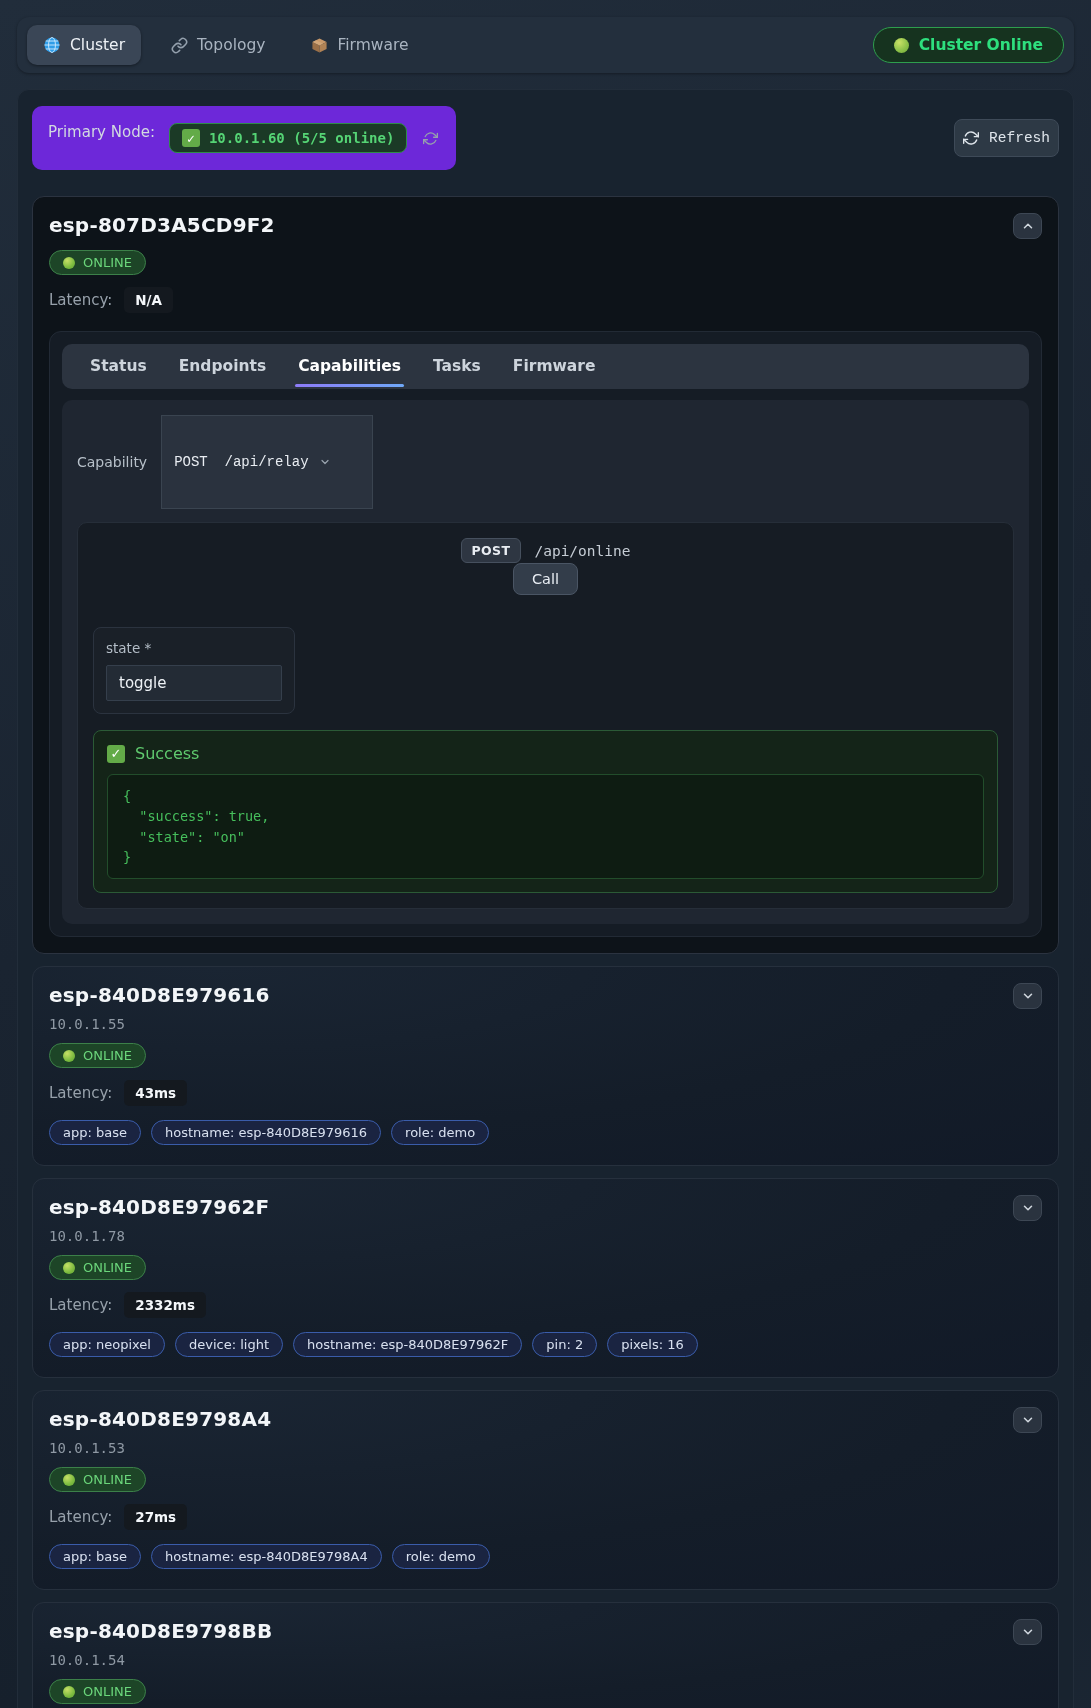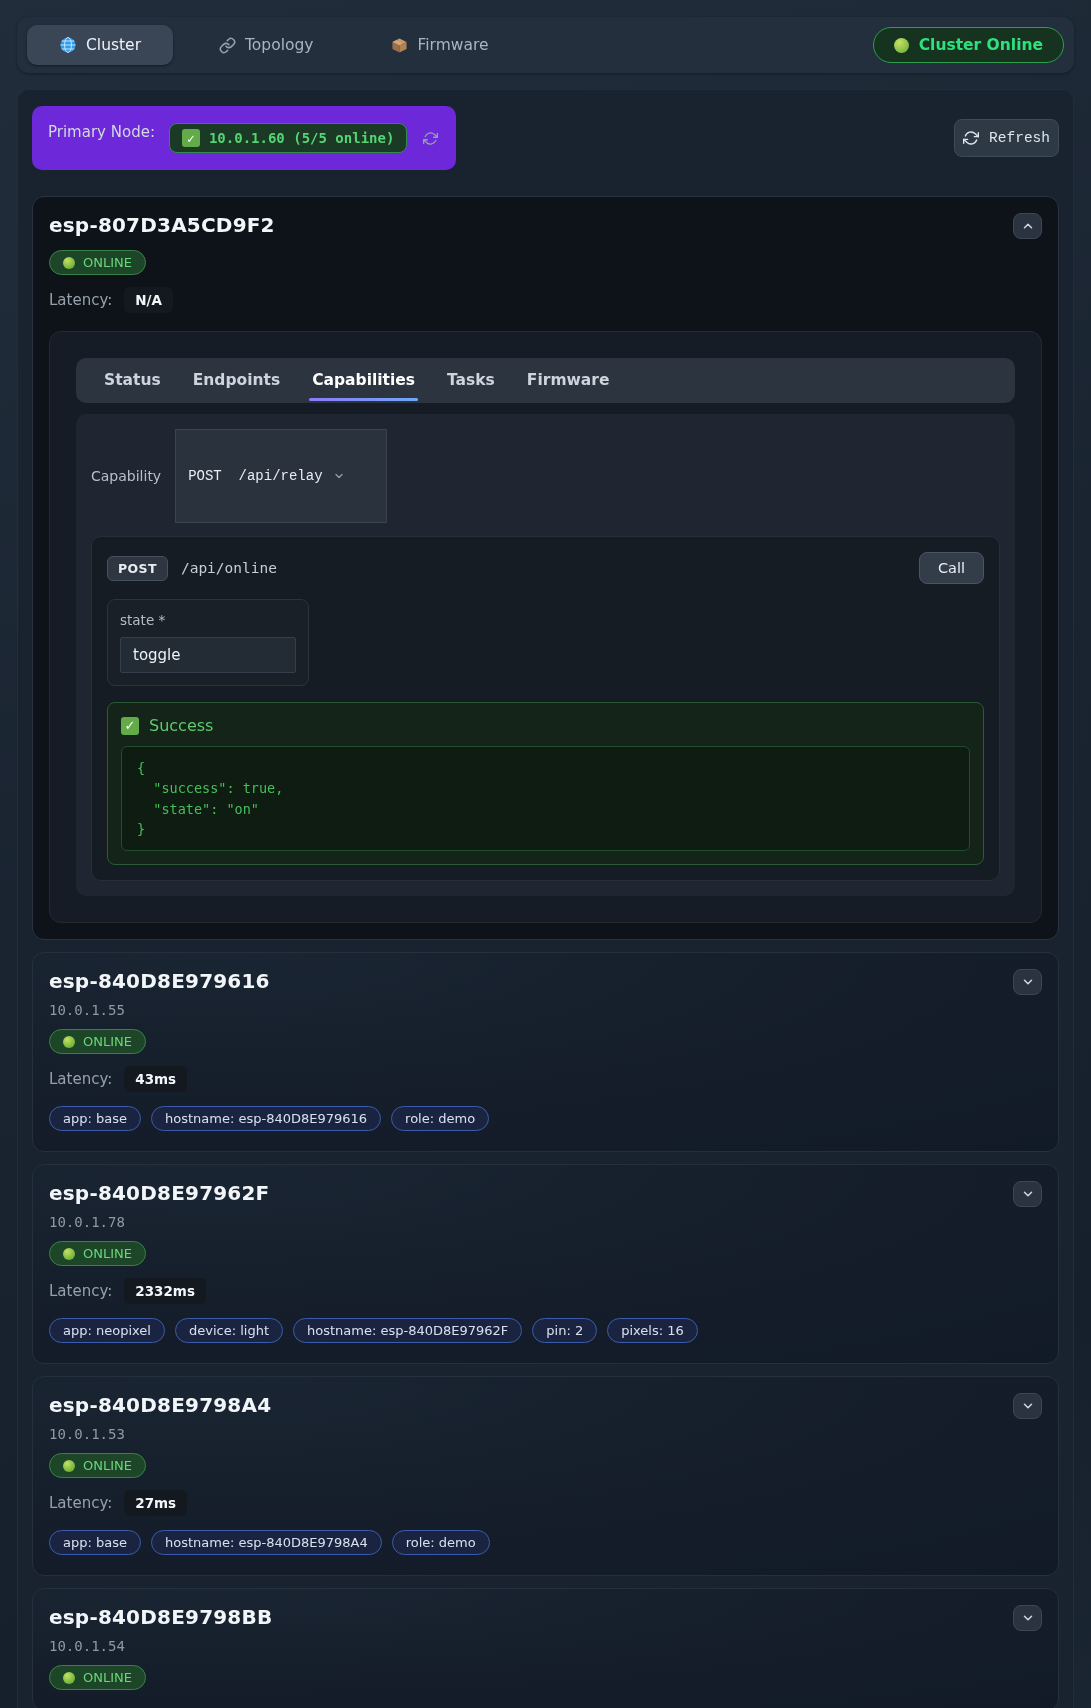--- a/index.html
+++ b/index.html
@@ -15,21 +15,21 @@
   
   .nav {
     margin:17px 17px 0; height:56px;
     background:#232f3d; border-radius:12px;
     display:flex; align-items:center; justify-content:space-between;
     padding:0 10px; box-shadow:0 1px 3px rgba(0,0,0,.35);
   }
   .nav-left { display:flex; align-items:center; gap:14px; }
   .nav-tab {
     display:flex; align-items:center; gap:9px;
-    padding:11px 32px; border:none; border-radius:10px;
+    padding:11px 16px; border:none; border-radius:10px;
     background:transparent; color:#a9b4c0; font-size:15.5px; cursor:pointer;
     font-family:inherit;
   }
   .nav-tab.active { background:#3a4656; color:#eef2f6; box-shadow:0 1px 3px rgba(0,0,0,.4); }
   .status-pill {
     display:flex; align-items:center; gap:10px;
     background:#16331f; border:1.5px solid #2e9e4d; border-radius:22px;
     padding:8px 20px; color:#2ee07e; font-weight:bold; font-size:15.5px;
   }
   .green-dot {
@@ -97,21 +97,21 @@
     background:#14191f; border-radius:5px; padding:5px 11px;
     color:#f4f7fa; font-weight:bold; font-size:13.5px;
   }
   .tags { display:flex; gap:10px; margin-top:14px; flex-wrap:wrap; }
   .tag {
     background:#1a2441; border:1.5px solid #3a5caa; border-radius:20px;
     padding:4px 13px; color:#d8e0ef; font-size:13px;
   }
 
   
-  .panel-wrap { margin-top:18px; background:#151c25; border:1px solid #222a35; border-radius:12px; padding:26px; }
+  .panel-wrap { margin-top:18px; background:#151c25; border:1px solid #222a35; border-radius:12px; padding:12px; }
   .tabs-bar { background:#2c3440; border-radius:10px; display:flex; padding:1px 12px; }
   .tab-item {
     padding:12px 16px 13px; color:#cdd4dc; font-weight:bold; font-size:15.5px;
     position:relative; cursor:pointer; background:none; border:none; font-family:inherit;
   }
   .tab-item.active { color:#ffffff; }
   .tab-item.active::after {
     content:""; position:absolute; left:13px; right:13px; bottom:1px; height:3.5px;
     border-radius:3px; background:linear-gradient(90deg,#8d7bf7,#6fa8f7);
   }
@@ -119,33 +119,33 @@
   .cap-row { display:flex; align-items:center; gap:14px; }
   .cap-label { color:#b7c0c9; font-size:14px; }
   .cap-select {
     display:flex; align-items:center; justify-content:space-between; gap:10px;
     width:212px; background:#2a323e; border:1px solid #3a4450; border-radius:0;
     padding:8px 12px; color:#e9edf2; cursor:pointer;
     font-family:Liberation Mono, monospace; font-size:14px; white-space:pre;
   }
   .cap-select .sel-chevron { color:#9aa4ae; }
   .endpoint { margin-top:13px; background:#161c24; border:1px solid #262e39; border-radius:10px; padding:15px; }
-  .ep-head { display:flex; justify-content:space-between; align-items:center; }
+  .ep-head { display:flex; justify-content:space-between; align-items:center;flex-direction:column; }
   .ep-left { display:flex; align-items:center; }
   .method {
     background:#2e3642; border:1px solid #46505e; border-radius:6px;
     padding:4px 10px; font-weight:bold; font-size:12.5px; color:#e9edf2; letter-spacing:.4px;
   }
   .path { font-family:"DejaVu Sans Mono",monospace; color:#c6cdd5; font-size:14.5px; margin-left:13px; }
   .call-btn {
     background:#333d4a; border:1px solid #4a5564; border-radius:8px;
     padding:7px 18px; color:#e9eef4; font-size:14.5px; cursor:pointer; font-family:inherit;
   }
   .param-box {
-    margin-top:15px; width:202px; border:1px solid #2b333f; background:#1a2028;
+    margin-top:32px; width:202px; border:1px solid #2b333f; background:#1a2028;
     border-radius:8px; padding:12px;
   }
   .param-label { color:#b4bdc7; font-size:13.5px; }
   .param-input {
     margin-top:9px; width:100%; background:#232b35; border:1px solid #353f4c;
     border-radius:2px; padding:8px 12px; color:#eff3f7; font-size:15px; font-family:inherit;
   }
   .result { margin-top:16px; background:#142418; border:1px solid #2b5a36; border-radius:8px; padding:13px; }
   .result-head { display:flex; align-items:center; gap:10px; color:#5fca6e; font-size:16px; }
   .result-code {

